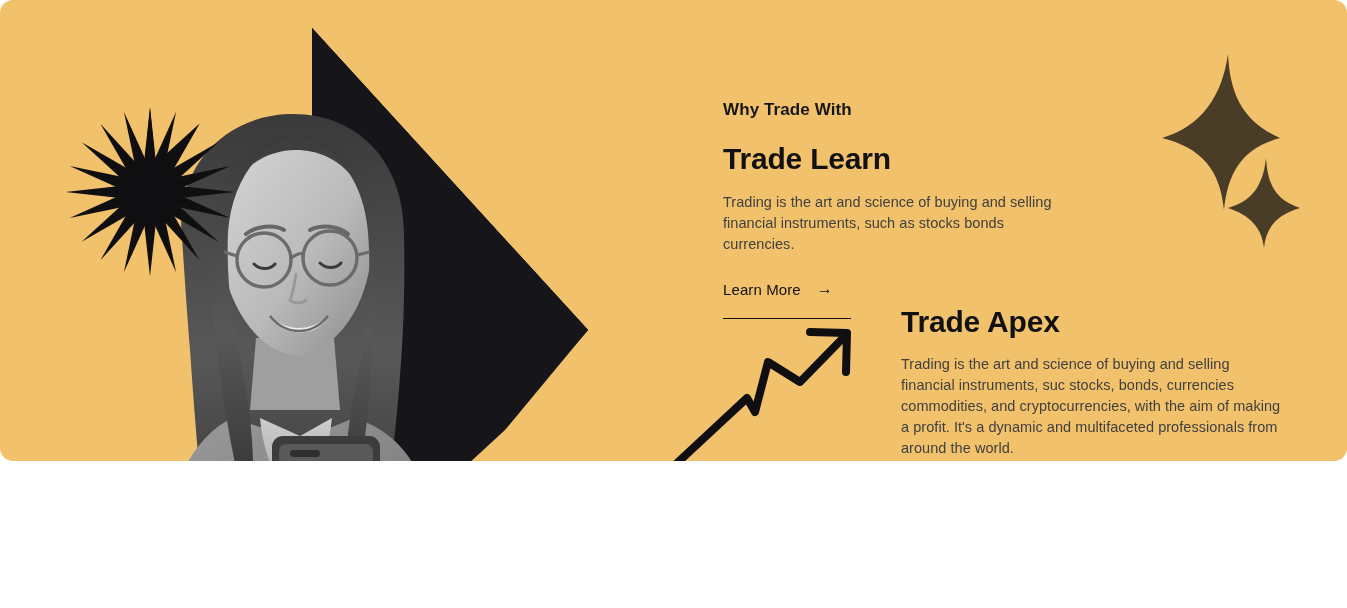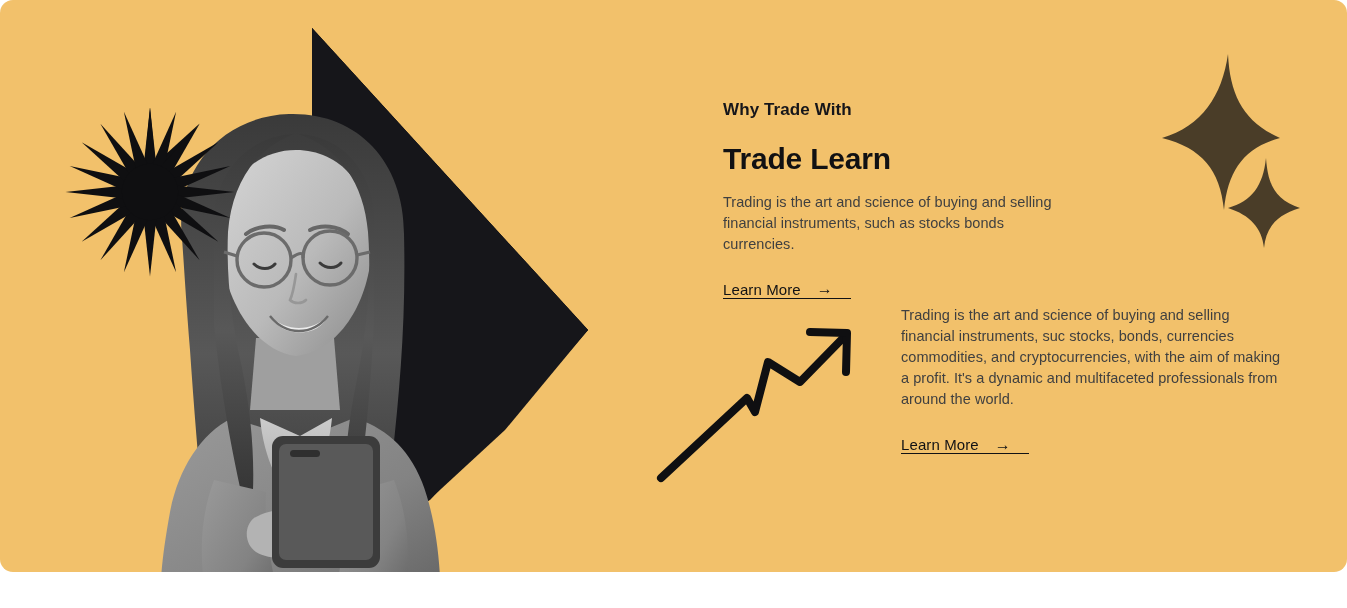--- a/index.html
+++ b/index.html
@@ -8,21 +8,21 @@
     background: #ffffff;
   }
   body {
     font-family: "Liberation Sans", sans-serif;
     -webkit-font-smoothing: antialiased;
   }
 
   #hero {
     position: relative;
     width: 1347px;
-    height: 572px;
+    height: 461px;
     overflow: hidden;
     background: #f2c16b;
     border-radius: 13px;
   }
 
   
   .starburst {
     position: absolute;
     left: 62px;
     top: 104px;
@@ -99,21 +99,21 @@
     color: #404040;
     margin: 0;
     letter-spacing: 0.05px;
   }
 
   .learn-more {
     display: inline-flex;
     align-items: center;
     gap: 16px;
     margin-top: 26px;
-    padding-bottom: 0;
+    padding-bottom: 20px;
     border-bottom: 1.6px solid #121214;
     cursor: pointer;
     text-decoration: none;
   }
   .learn-more .lm-label {
     font-size: 15px;
     color: #121214;
     letter-spacing: 0.1px;
   }
   .learn-more .lm-arrow {
@@ -275,20 +275,21 @@
     <p class="eyebrow">Why Trade With</p>
     <h2 class="headline">Trade Learn</h2>
     <p class="body-copy">Trading is the art and science of buying and selling financial instruments, such as stocks bonds currencies.</p>
     <a class="learn-more" href="#">
       <span class="lm-label">Learn More</span>
       <span class="lm-arrow">→</span>
     </a>
   </div>
 
   <div class="block" id="block-apex">
+    <h2 class="headline">Trade Apex</h2>
     <p class="body-copy">Trading is the art and science of buying and selling financial instruments, suc stocks, bonds, currencies commodities, and cryptocurrencies, with the aim of making a profit. It's a dynamic and multifaceted professionals from around the world.</p>
     <a class="learn-more" href="#">
       <span class="lm-label">Learn More</span>
       <span class="lm-arrow">→</span>
     </a>
   </div>
 
 </div>
 
 </body></html>

